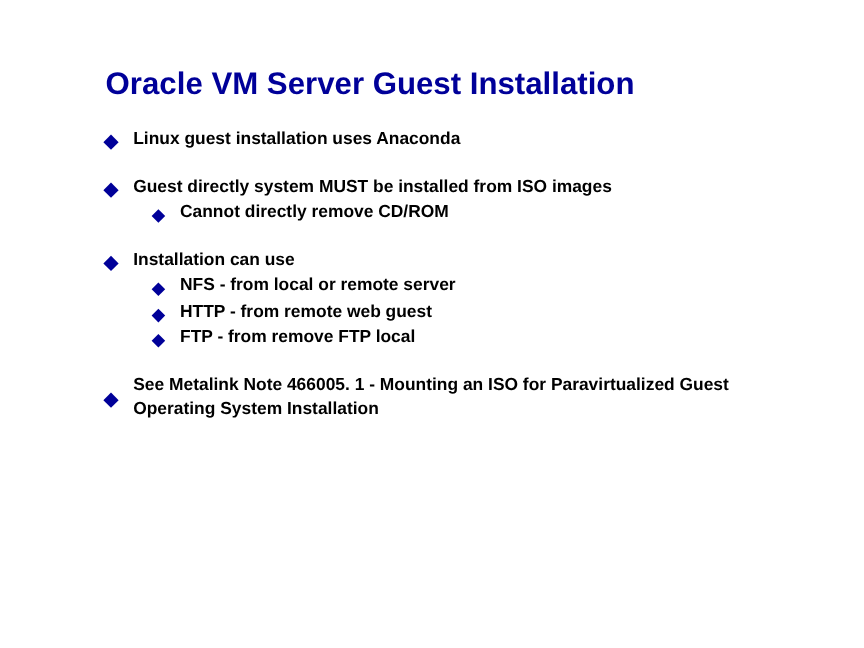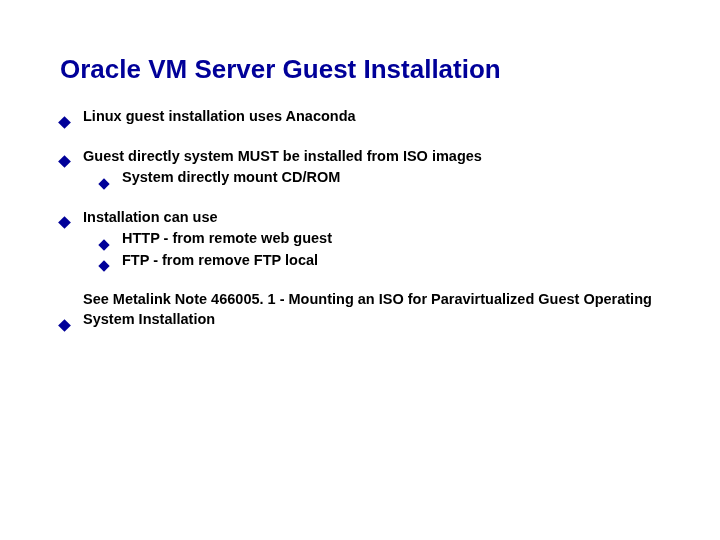--- a/index.html
+++ b/index.html
@@ -6,36 +6,36 @@
     margin: 0;
     padding: 0;
     width: 720px;
     height: 540px;
     background: #ffffff;
     font-family: Arial, Helvetica, sans-serif;
     color: #000000;
   }
   .slide {
     box-sizing: border-box;
-    padding: 54px 60px 0 60px;
+    padding: 54px 60px 0 88px;
   }
   .title {
     color: #000099;
     font-size: 26px;
     font-weight: bold;
     margin: 0 0 22px 0;
   }
   .bullets {
     font-size: 14.5px;
     font-weight: bold;
     line-height: 1.35;
   }
   .item {
     display: flex;
-    align-items: flex-end;
+    align-items: center;
     margin-bottom: 20px;
   }
   .item.tight {
     margin-bottom: 2px;
   }
   .item.inner {
     margin-left: 40px;
     margin-bottom: 2px;
   }
   .item.inner-last {
@@ -73,26 +73,30 @@
       <div class="dia"></div>
       <div class="txt">Linux guest installation uses Anaconda</div>
     </div>
 
     <div class="item tight">
       <div class="dia"></div>
       <div class="txt">Guest directly system MUST be installed from ISO images</div>
     </div>
     <div class="item inner-last">
       <div class="dia"></div>
-      <div class="txt">System directly mount CD/ROM</div>
+      <div class="txt">Cannot directly remove CD/ROM</div>
     </div>
 
     <div class="item tight">
       <div class="dia"></div>
       <div class="txt">Installation can use</div>
+    </div>
+    <div class="item inner">
+      <div class="dia"></div>
+      <div class="txt">NFS - from local or remote server</div>
     </div>
     <div class="item inner">
       <div class="dia"></div>
       <div class="txt">HTTP - from remote web guest</div>
     </div>
     <div class="item inner-last">
       <div class="dia"></div>
       <div class="txt">FTP - from remove FTP local</div>
     </div>
 

